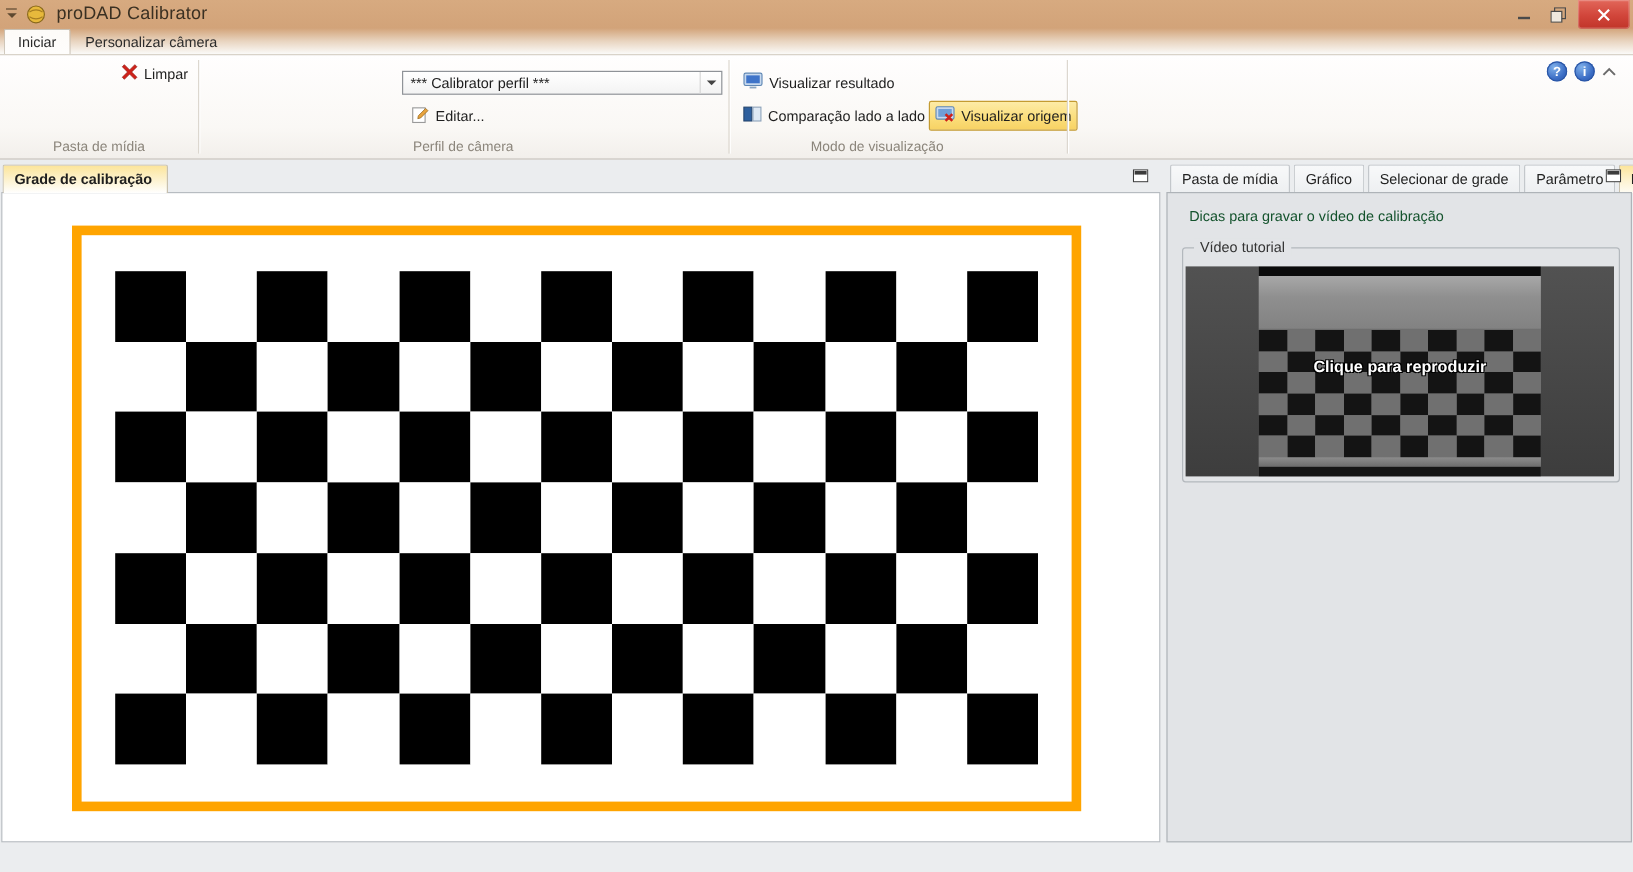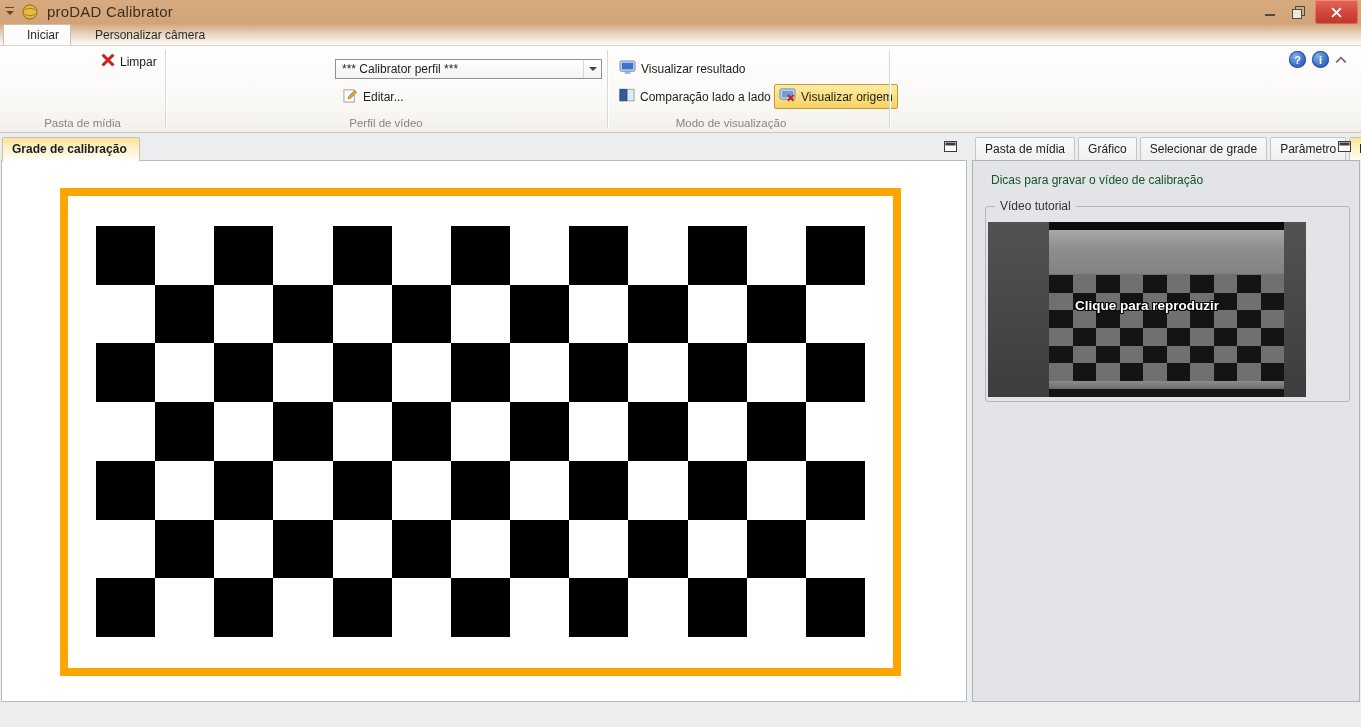--- a/index.html
+++ b/index.html
@@ -24,21 +24,21 @@
   .btn-min{left:1256px; width:28px;}
   .btn-restore{left:1284px; width:28px;}
   .btn-close{
     left:1315px; width:43px;
     background:linear-gradient(180deg,#e2675a 0%,#d1453a 55%,#c03529 100%);
     border-radius:0 0 3px 3px; box-shadow:inset 0 0 0 1px rgba(255,255,255,.25);
   }
   
   .tabrow{position:absolute; left:0; top:24px; height:21px; display:flex; padding-left:3px;}
   .rtab{
-    padding:3px 11px 2px 23px; color:#2b2b2b; border:1px solid transparent; border-bottom:none;
+    padding:3px 11px 2px 11px; color:#2b2b2b; border:1px solid transparent; border-bottom:none;
   }
   .rtab.active{
     background:linear-gradient(180deg,#fdfbf8,#fefdfc); border-color:#c7bfb2;
     border-radius:2px 2px 0 0; position:relative; z-index:3;
   }
   
   .ribbon{
     position:absolute; left:0; top:45px; width:1361px; height:88px;
     background:linear-gradient(180deg,#fffefe 0%,#faf8f5 70%,#f2efeb 100%);
     border-top:1px solid #d9d3c9; border-bottom:1px solid #ccc6bd; box-sizing:border-box;
@@ -107,21 +107,21 @@
   
   .tips-link{position:absolute; left:991px; top:173px; color:#14532d; cursor:pointer;}
   .tutorial-box{
     position:absolute; left:985px; top:206px; width:363px; height:194px;
     border:1px solid #b3b8bd; border-radius:3px;
   }
   .tutorial-label{
     position:absolute; left:9px; top:-8px; background:#e2e4e7; padding:0 5px; color:#333;
   }
   .video-box{
-    position:absolute; left:2px; top:15px; width:318px; height:175px;
+    position:absolute; left:2px; top:15px; width:357px; height:175px;
     background:linear-gradient(180deg,#525252,#3d3d3d); overflow:hidden; cursor:pointer;
   }
   .video-frame{position:absolute; left:61px; top:0; width:235px; height:175px; background:#7a7a7a;}
   .vf-topbar{height:8px; background:#0b0b0b;}
   .vf-shot{height:45px; background:linear-gradient(180deg,#a8a8a8 0%,#8f8f8f 40%,#828282 100%);
     border-bottom:1px solid #6f6f6f; box-sizing:border-box;}
   .vf-checker{height:106px;}
   .vf-band{height:8px; background:linear-gradient(180deg,#8d8d8d,#6b6b6b);}
   .vf-botbar{height:8px; background:#141414;}
   .video-overlay{
@@ -242,21 +242,21 @@
           <rect x="3" y="3" width="12" height="7" fill="#6f9fd8"></rect>
           <path d="M9.5 7.5 L15.5 13.5 M15.5 7.5 L9.5 13.5" stroke="#cf2119" stroke-width="2.2"></path>
         </svg>
       </span>
       <span class="label">Visualizar origem</span>
     </div>
 
     <div class="rsep" style="left:889px;"></div>
 
     <div class="rgroup-label" style="left:0; width:165px;">Pasta de mídia</div>
-    <div class="rgroup-label" style="left:165px; width:442px;">Perfil de vídeo</div>
+    <div class="rgroup-label" style="left:165px; width:442px;">Perfil de câmera</div>
     <div class="rgroup-label" style="left:590px; width:282px;">Modo de visualização</div>
 
     <div class="help-cluster">
       <span class="blue-circle">
           <span>?</span>
         </span>
       <span class="blue-circle">
           <span>i</span>
         </span>
       <span>

